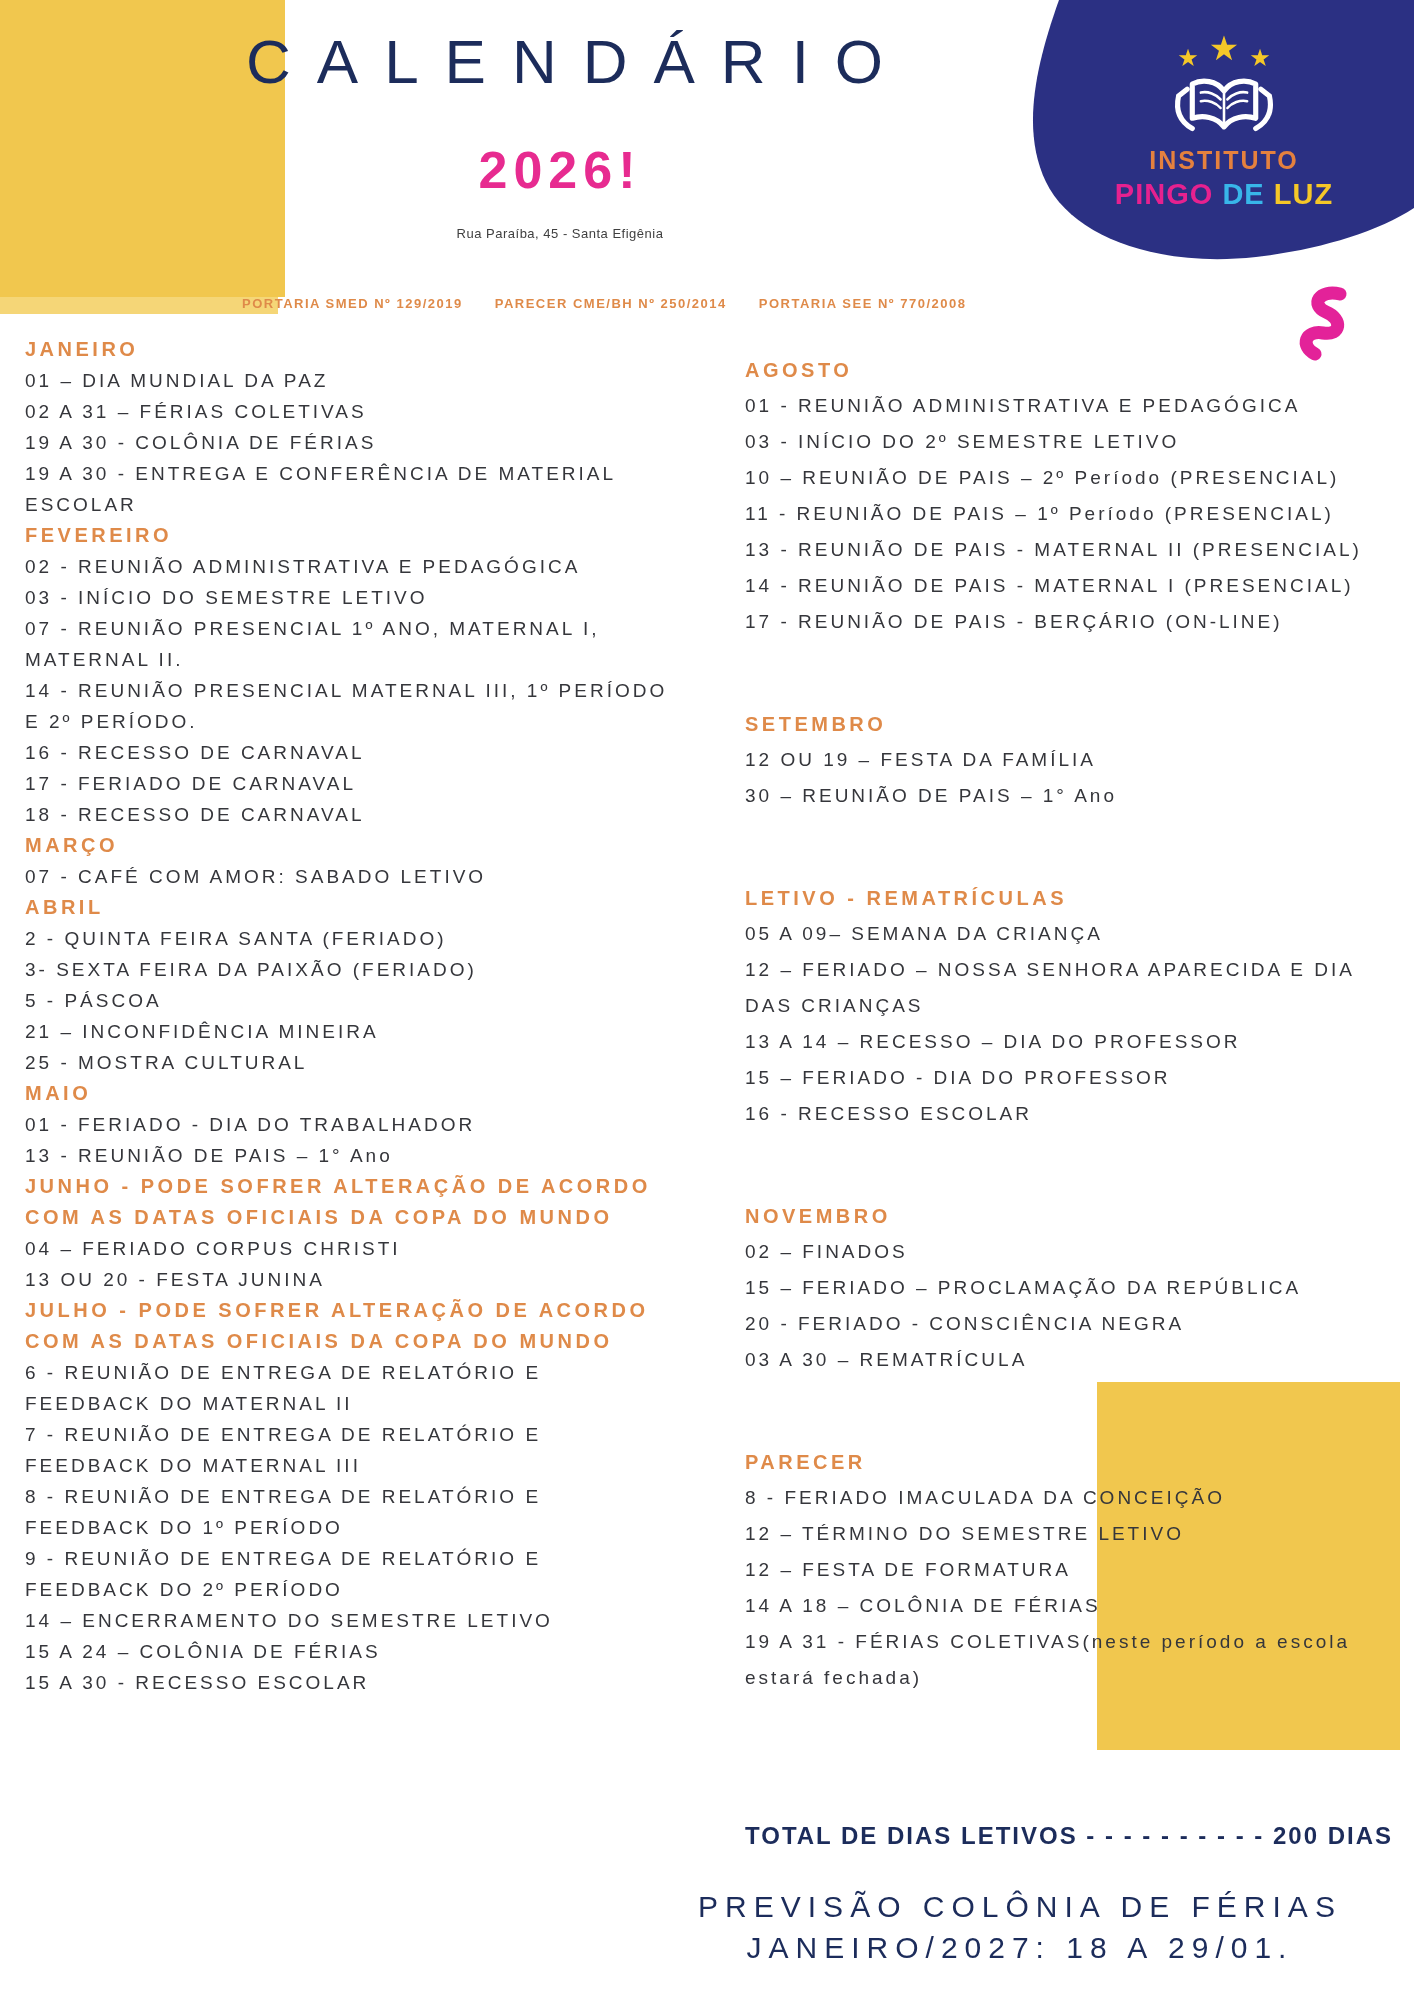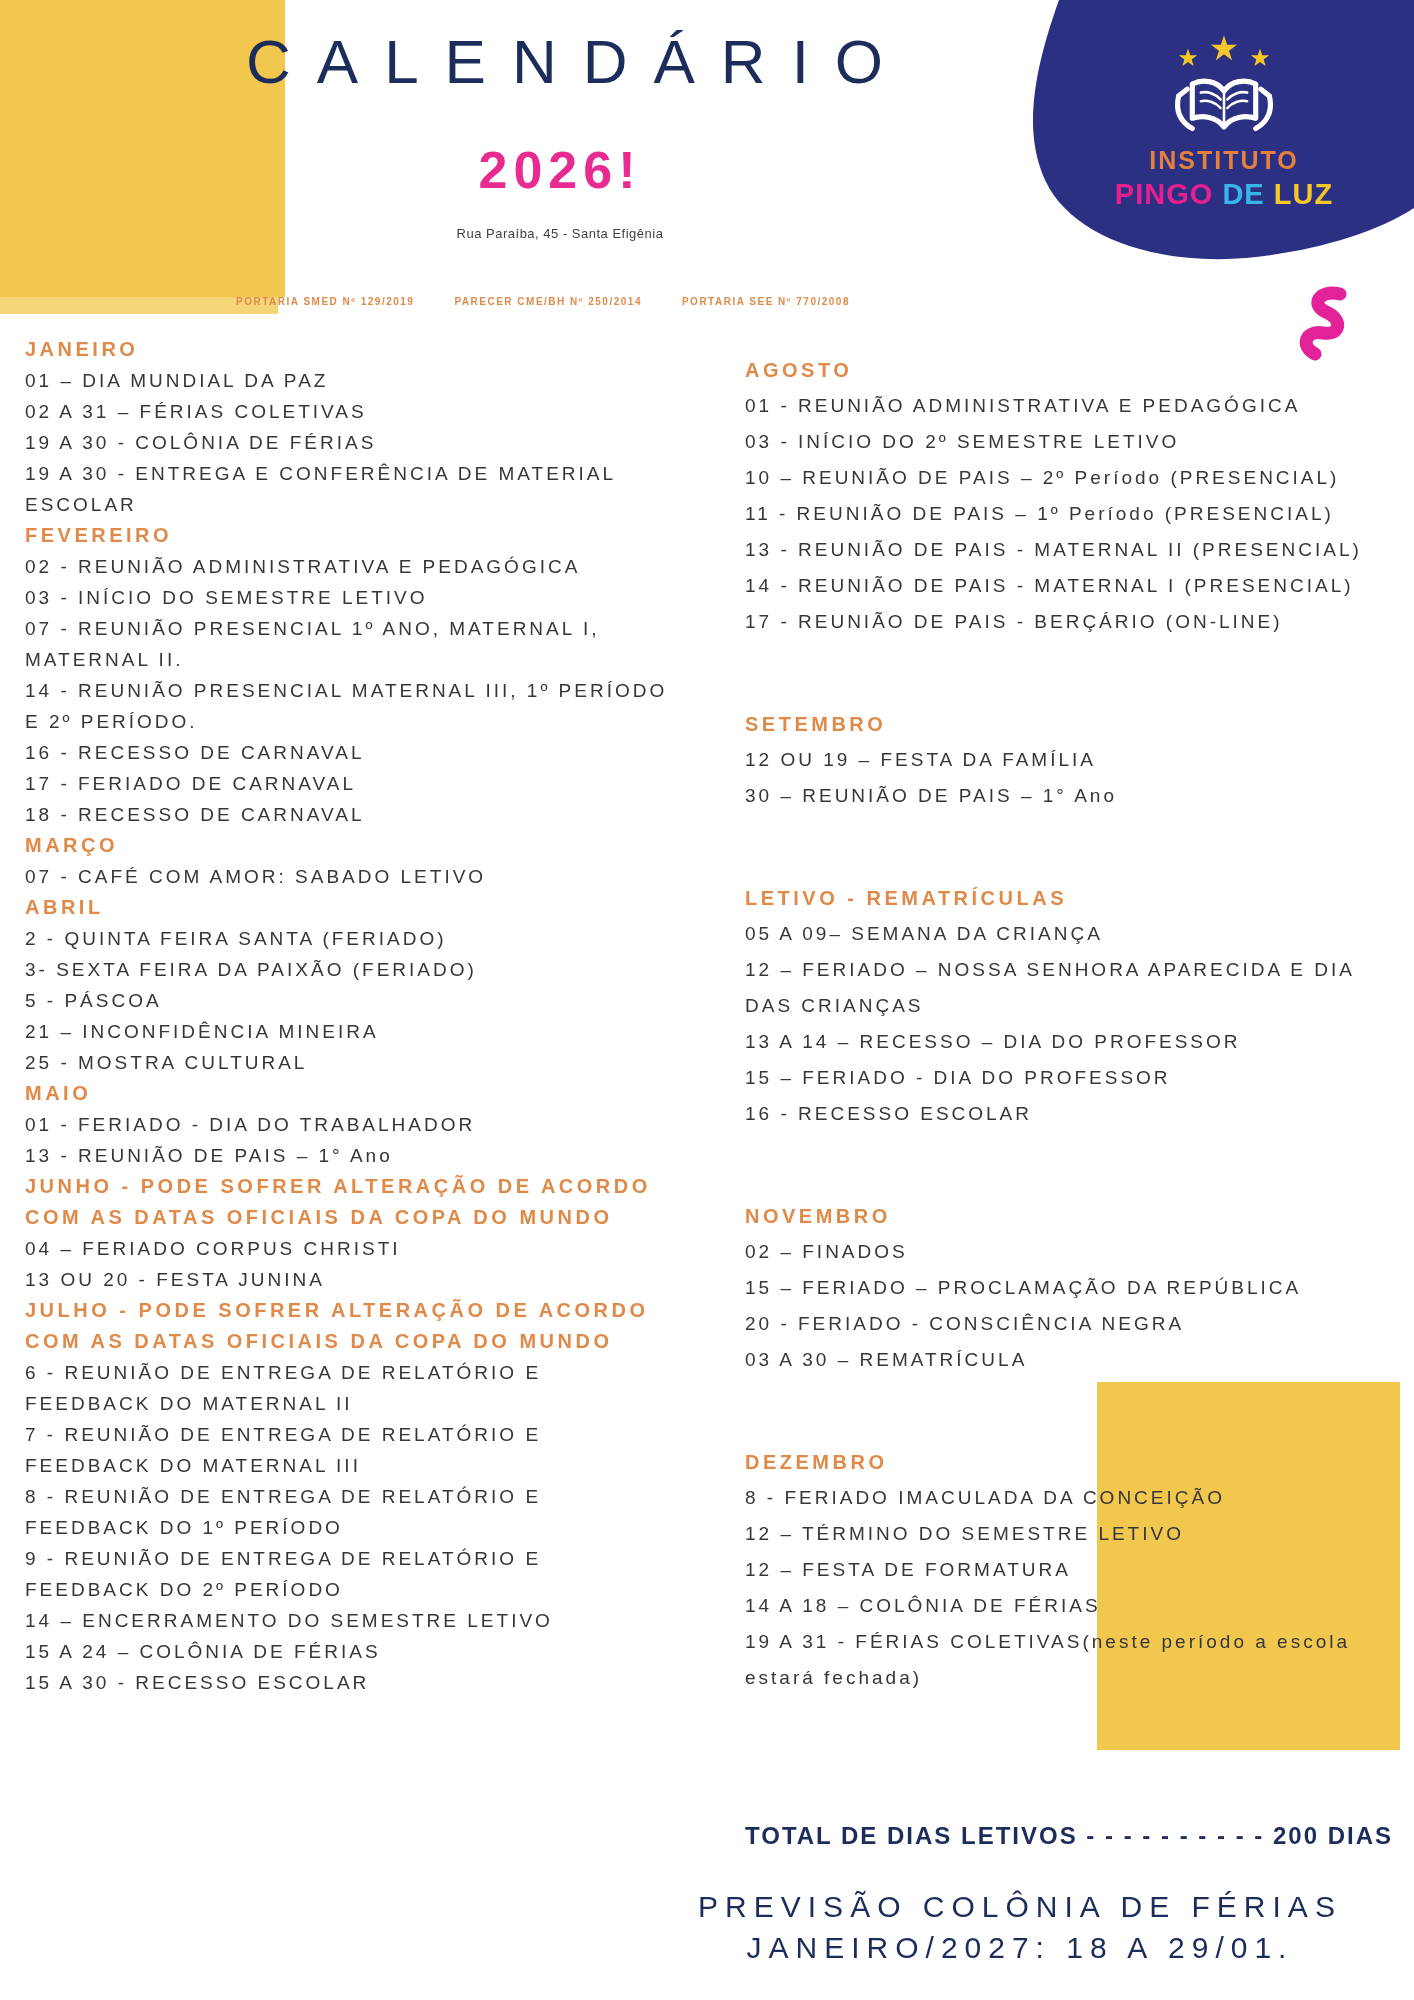--- a/index.html
+++ b/index.html
@@ -35,22 +35,22 @@
   }
   .year{
     position:absolute;left:220px;top:140px;width:680px;text-align:center;
     font-size:52px;font-weight:700;color:var(--pink);letter-spacing:6px;
   }
   .address{
     position:absolute;left:220px;top:226px;width:680px;text-align:center;
     font-size:13px;color:#3f3f3f;letter-spacing:0.5px;
   }
   .creds{
-    position:absolute;left:236px;top:296px;display:flex;gap:40px;z-index:2;
-    color:var(--orange);font-size:10px;font-weight:700;letter-spacing:1.5px;white-space:nowrap;
+    position:absolute;left:242px;top:296px;display:flex;gap:32px;z-index:2;
+    color:var(--orange);font-size:13px;font-weight:700;letter-spacing:1.5px;white-space:nowrap;
   }
   .squiggle{position:absolute;left:1295px;top:283px;z-index:2;}
   
   .logo{position:absolute;left:1064px;top:30px;width:320px;text-align:center;z-index:2;color:#fff;}
   .logo .stars{display:flex;justify-content:center;align-items:flex-end;gap:10px;height:40px;}
   .logo .star{color:var(--logo-yellow);font-size:24px;line-height:1;font-family:"DejaVu Sans",sans-serif;}
   .logo .star.big{font-size:34px;transform:translateY(-5px);}
   .logo .book{margin:2px auto 0;display:block;}
   .logo .l1{font-size:25px;font-weight:700;letter-spacing:2px;color:var(--logo-orange);margin-top:2px;}
   .logo .l2{font-size:29px;font-weight:700;letter-spacing:1px;margin-top:3px;}
@@ -198,21 +198,21 @@
         <div class="cal-item">16 - RECESSO ESCOLAR</div>
       </div>
       <div class="month-block">
         <div class="month-header">NOVEMBRO</div>
         <div class="cal-item">02 – FINADOS</div>
         <div class="cal-item">15 – FERIADO – PROCLAMAÇÃO DA REPÚBLICA</div>
         <div class="cal-item">20 - FERIADO - CONSCIÊNCIA NEGRA</div>
         <div class="cal-item">03 A 30 – REMATRÍCULA</div>
       </div>
       <div class="month-block">
-        <div class="month-header">DEZEMBRO</div>
+        <div class="month-header">PARECER</div>
         <div class="cal-item">8 - FERIADO IMACULADA DA CONCEIÇÃO</div>
         <div class="cal-item">12 – TÉRMINO DO SEMESTRE LETIVO</div>
         <div class="cal-item">12 – FESTA DE FORMATURA</div>
         <div class="cal-item">14 A 18 – COLÔNIA DE FÉRIAS</div>
         <div class="cal-item">19 A 31 - FÉRIAS COLETIVAS(neste período a escola estará fechada)</div>
       </div>
     </div>
 
   <div class="total">TOTAL DE DIAS LETIVOS - - - - - - - - - - 200 DIAS</div>
   <div class="forecast">

